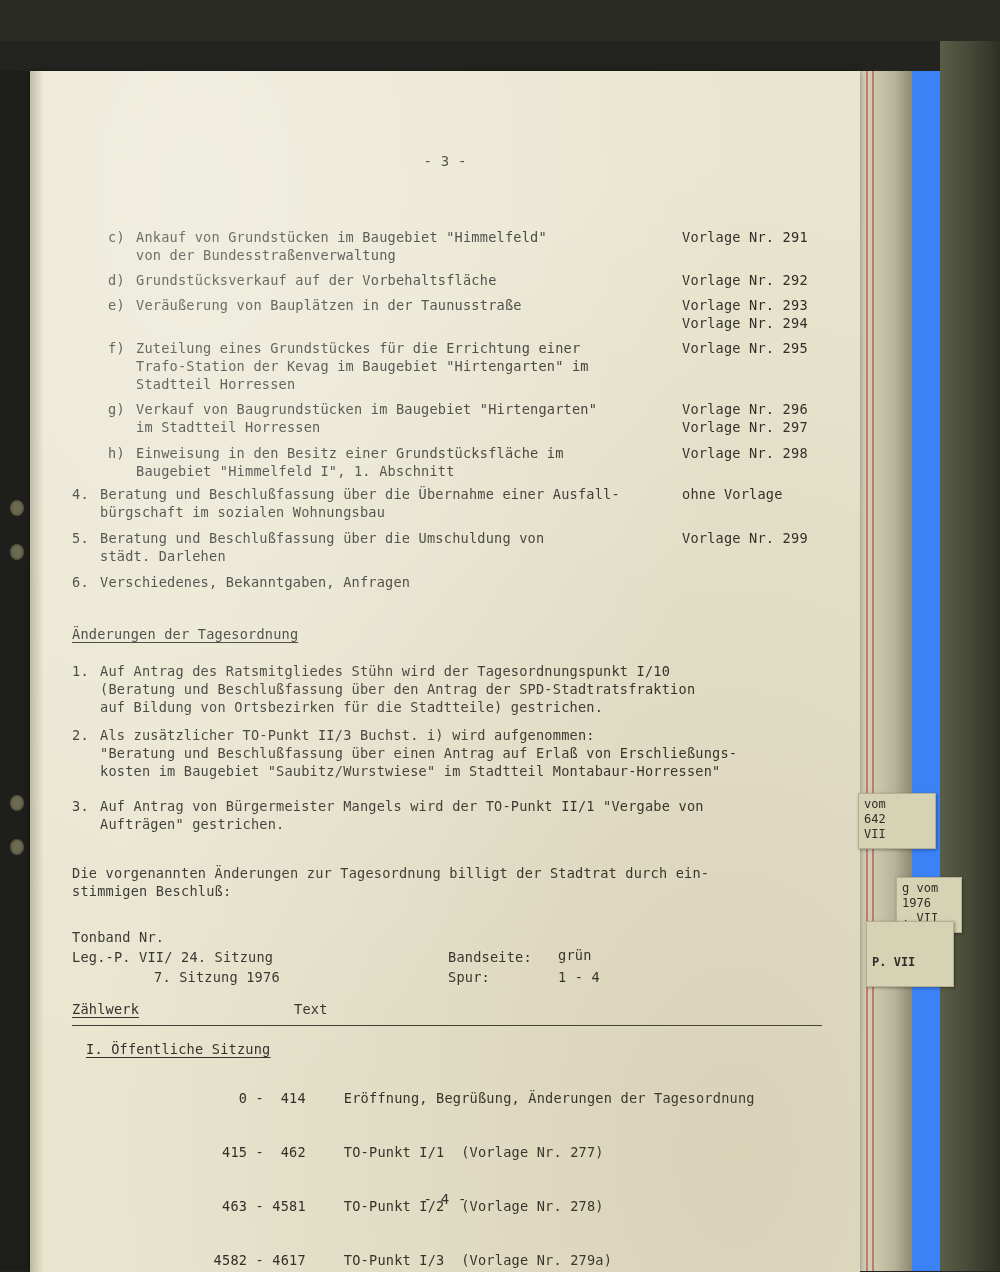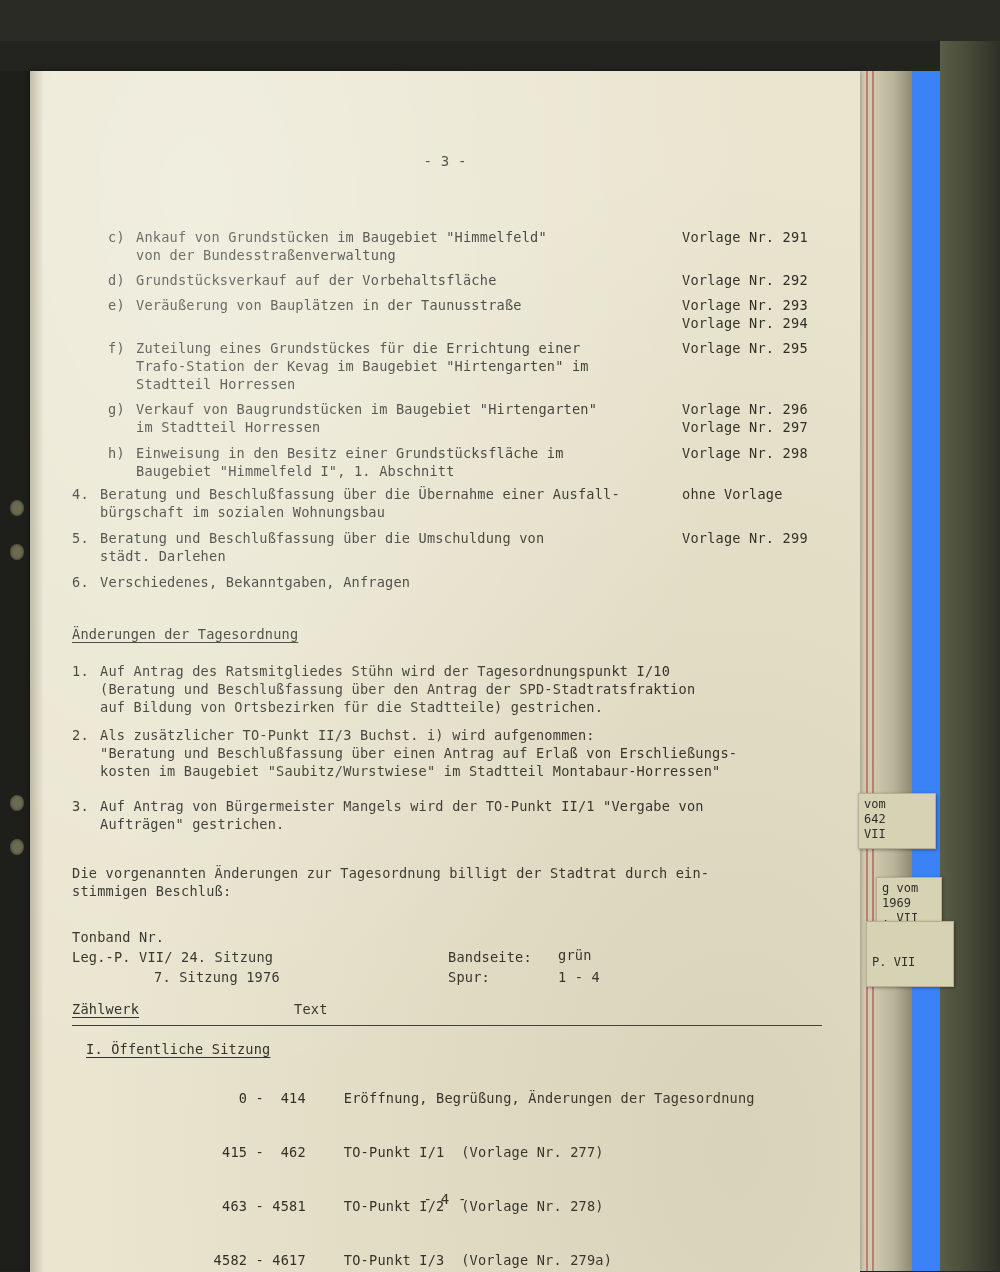--- a/index.html
+++ b/index.html
@@ -117,22 +117,22 @@
     border: 1px solid #b5b094;
     box-shadow: 1px 1px 3px rgba(0,0,0,0.35);
     font-family: "DejaVu Sans Mono", monospace;
     font-size: 12px;
     color: #2e2e28;
     line-height: 1.25;
     padding: 3px 5px;
     box-sizing: border-box;
   }
   .tab.t1 { left: 858px; top: 752px; width: 78px; height: 56px; }
-  .tab.t2 { left: 876px; top: 836px; width: 66px; height: 56px; }
-  .tab.t3 { left: 866px; top: 880px; width: 88px; height: 66px; }
+  .tab.t2 { left: 896px; top: 836px; width: 66px; height: 56px; }
+  .tab.t3 { left: 866px; top: 880px; width: 88px; height: 66px; font-weight: bold; }
 
   
   .doc {
     position: absolute;
     left: 0; top: 0;
     width: 830px; height: 1202px;
     color: #2c2c26;
     font-size: 13.6px;
     letter-spacing: 0.2px;
   }
@@ -335,21 +335,21 @@
 
   <div class="sheet-edge-left"></div>
 
   <div class="tab t1">
     <div>vom</div>
     <div>642</div>
     <div>VII</div>
   </div>
   <div class="tab t2">
     <div>g vom</div>
-    <div>1969</div>
+    <div>1976</div>
     <div>. VII</div>
   </div>
   <div class="tab t3">
     <div>&nbsp;</div>
     <div>&nbsp;</div>
     <div>P. VII</div>
   </div>
 
 </div>
 

